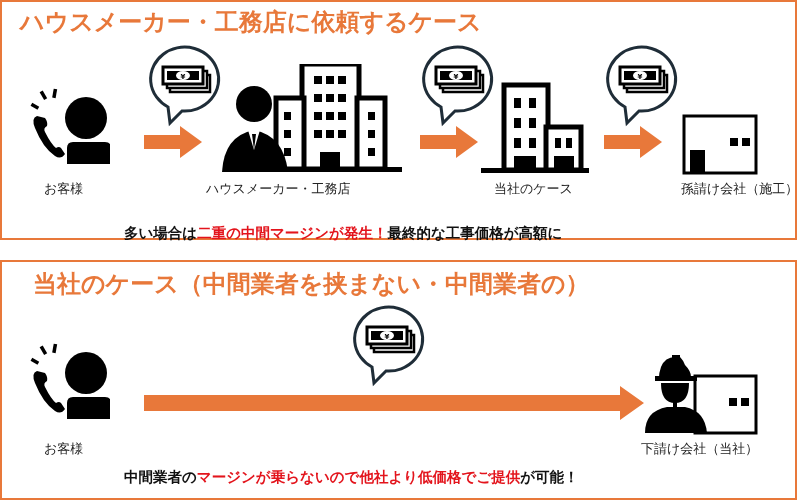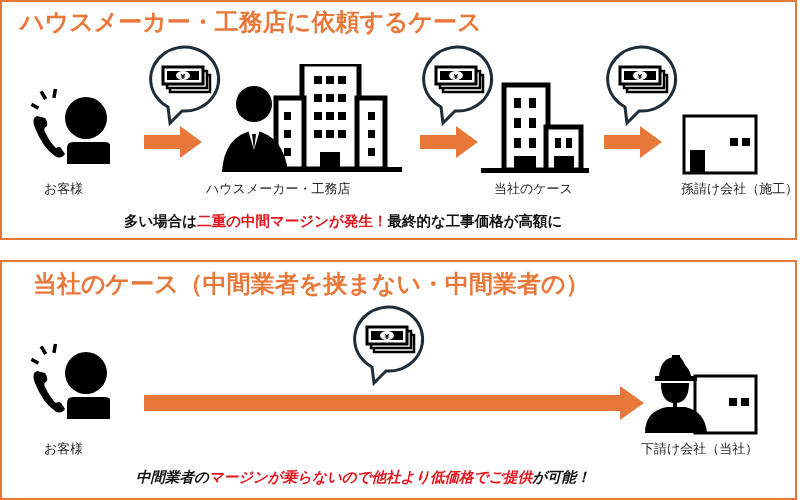--- a/index.html
+++ b/index.html
@@ -147,21 +147,21 @@
 <div class="abs" style="left:682px; top:114px;">
   <svg width="76" height="62" viewBox="0 0 76 62">
     <rect x="2" y="2" width="72" height="57" fill="#fff" stroke="#000" stroke-width="3"></rect>
     <rect x="8" y="36" width="15" height="23" fill="#000"></rect>
     <rect x="48" y="24" width="8" height="8" fill="#000"></rect>
     <rect x="60" y="24" width="8" height="8" fill="#000"></rect>
   </svg>
 </div>
 <div class="label" style="left:638px; top:180px;margin-left:43px;">孫請け会社（施工）</div>
 
-<div class="note" style="left:124px; top:212px;">
+<div class="note" style="left:124px; top:224px;">
   <span>多い場合は</span><span class="red">二重の中間マージンが発生！</span><span>最終的な工事価格が高額に</span>
 </div>
 
 <div id="panel2" class="panel"></div>
 
 <div class="title" style="left:33px; top:268px;">当社のケース（中間業者を挟まない・中間業者の）</div>
 
 <div class="abs" style="left:25px; top:343px;">
   <svg width="85" height="80" viewBox="0 0 85 80">
     <circle cx="61" cy="30" r="21" fill="#000"></circle>
@@ -200,15 +200,15 @@
     <path d="M40 10 Q36 0 30 0 V2 Q20 2 16 12 Q14 18 14 22 H46 Q46 16 40 10 Z" fill="#000"></path>
     <rect x="27" y="0" width="8" height="12" fill="#000"></rect>
     <rect x="10" y="21" width="42" height="5" fill="#000"></rect>
     <path d="M16 28 H44 Q44 48 30 48 Q16 48 16 28 Z" fill="#000"></path>
     <rect x="28" y="47" width="4" height="6" fill="#000"></rect>
     <path d="M0 78 Q0 56 22 52 H40 Q60 56 62 78 Z" fill="#000"></path>
   </svg>
 </div>
 <div class="label" style="left:641px; top:440px;">下請け会社（当社）</div>
 
-<div class="note" style="left:136px; top:468px;font-style:italic;">
+<div class="note" style="left:124px; top:468px;">
   <span>中間業者の</span><span class="red">マージンが乗らないので他社より低価格でご提供</span><span>が可能！</span>
 </div>
 
 </body></html>

